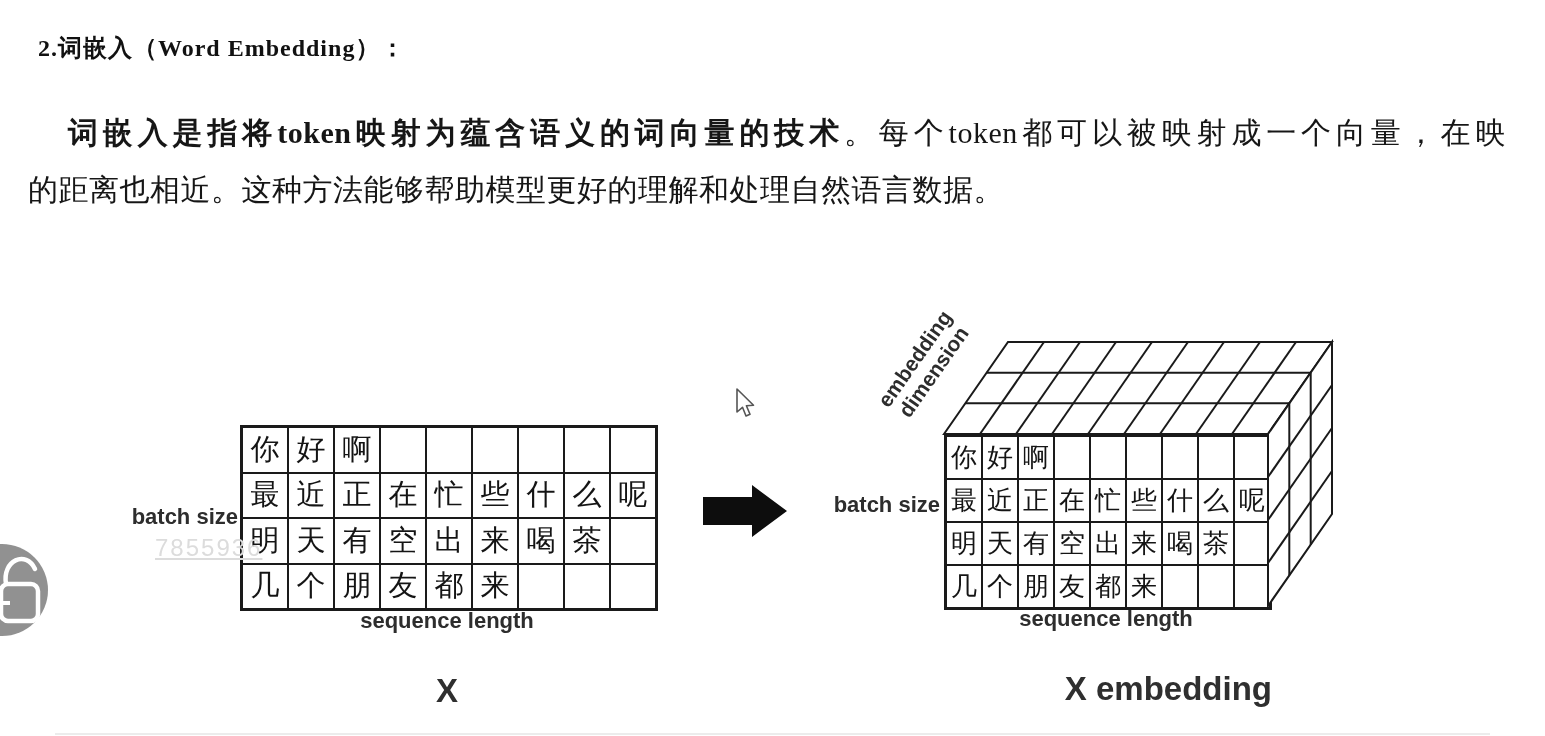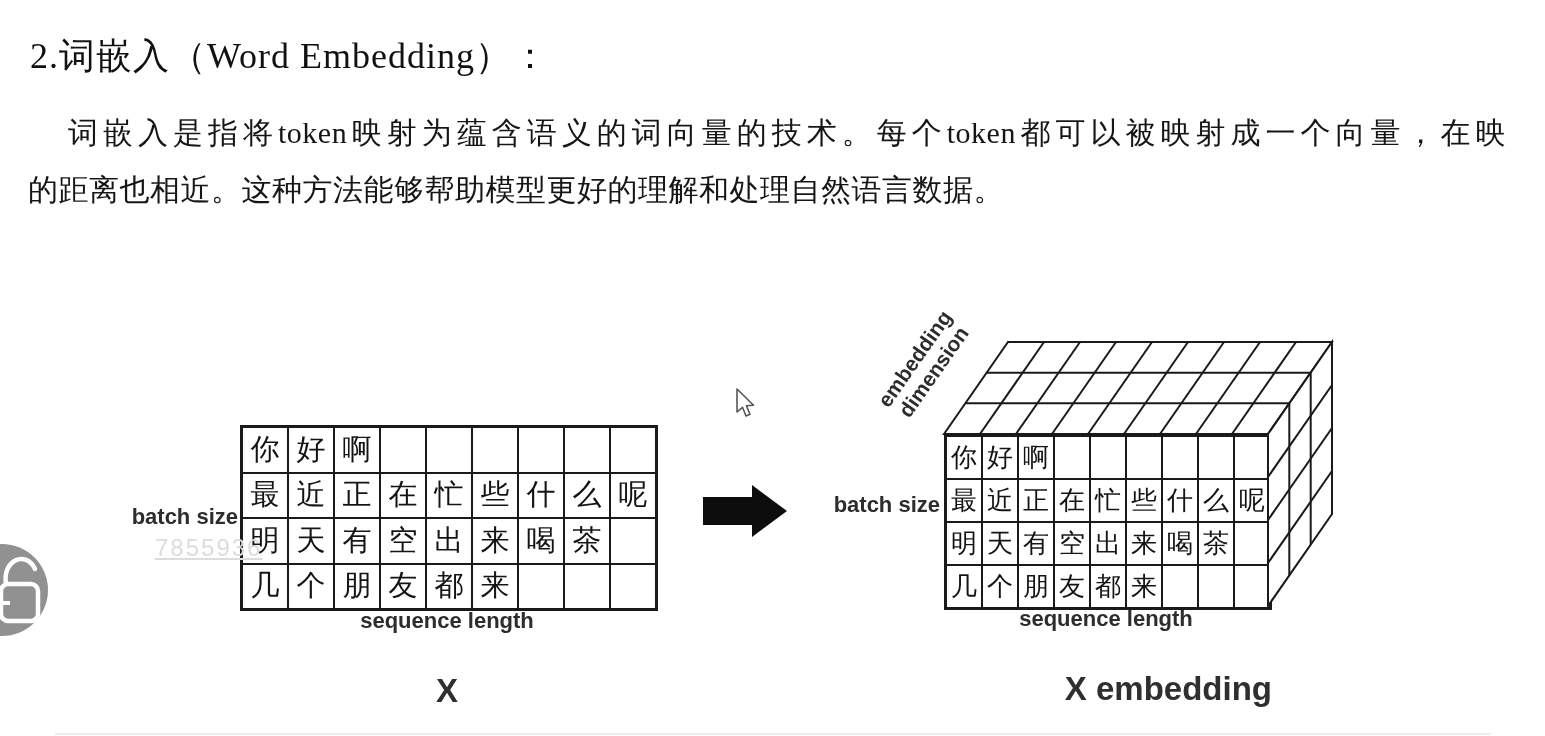--- a/index.html
+++ b/index.html
@@ -1,26 +1,26 @@
 <!DOCTYPE html>
 <html><head>
 <meta charset="utf-8">
 <style>
   html,body{margin:0;padding:0;background:#fff;}
   .page{position:relative;width:1545px;height:736px;background:#ffffff;overflow:hidden;
         font-family:"Liberation Serif","DejaVu Serif",serif;color:#111;}
   
-  .title{position:absolute;left:30px;top:32px;font-size:36px;font-weight:normal;
+  .title{position:absolute;left:38px;top:32px;font-size:24px;font-weight:bold;
          letter-spacing:1px;white-space:nowrap;}
   .para{position:absolute;left:28px;top:104px;width:1478px;font-size:30px;
         line-height:57px;color:#161616;}
   .pline{text-align:justify;text-align-last:justify;text-justify:inter-character;
          letter-spacing:.5px;}
   .pline.last{text-align:left;text-align-last:left;}
-  .pline .b{font-weight:normal;}
+  .pline .b{font-weight:bold;}
   .indent{text-indent:40px;}
   
   .overlay{position:absolute;left:0;top:0;width:1545px;height:736px;pointer-events:none;z-index:4;}
   .tokgrid{position:absolute;display:grid;background:#fff;border:2px solid #1a1a1a;
            grid-template-columns:repeat(9,1fr);grid-template-rows:repeat(4,1fr);z-index:3;
            font-family:"Liberation Sans","DejaVu Sans",sans-serif;}
   .tokgrid .cell{border:1px solid #1a1a1a;display:flex;align-items:center;justify-content:center;
                  color:#141414;overflow:hidden;}
   .grid-left{left:240px;top:425px;width:414px;height:182px;font-size:29px;}
   .grid-right{left:944px;top:434px;width:324px;height:172px;font-size:26px;}

